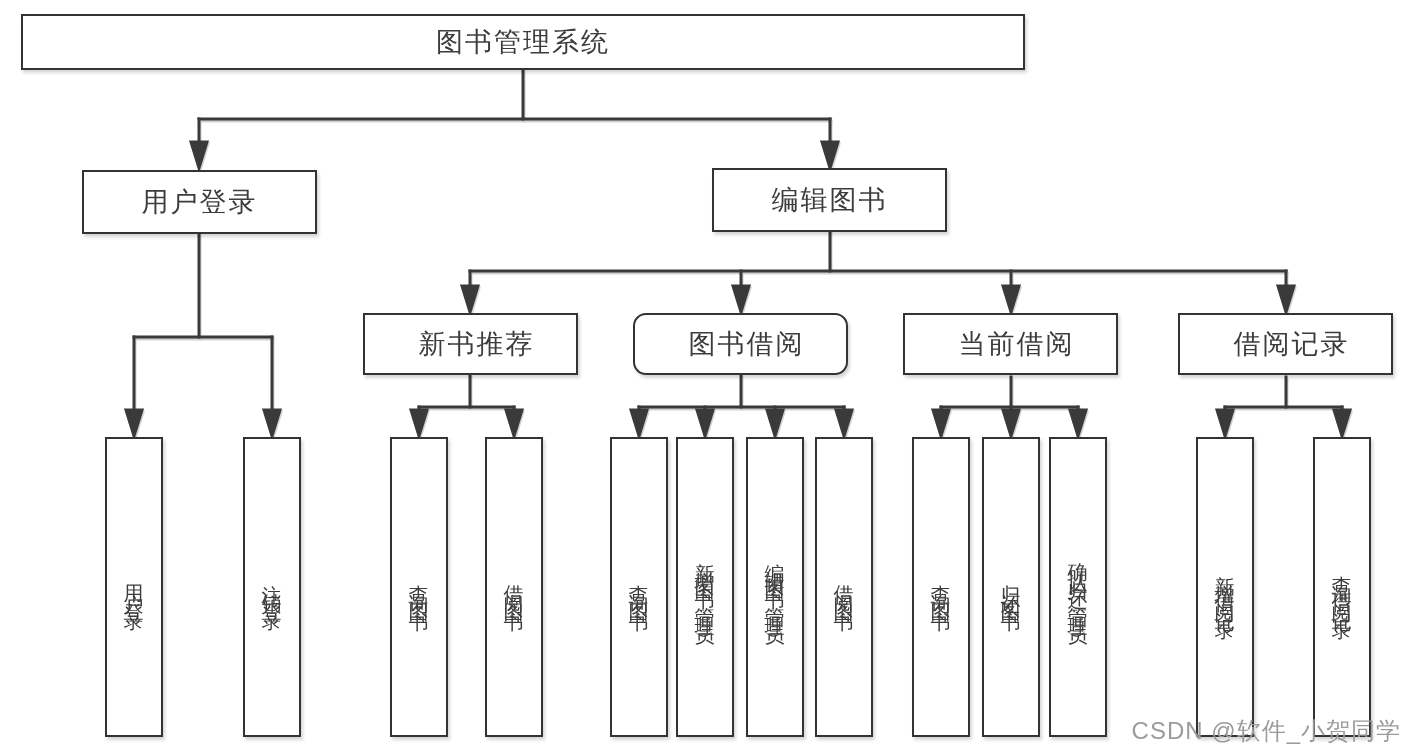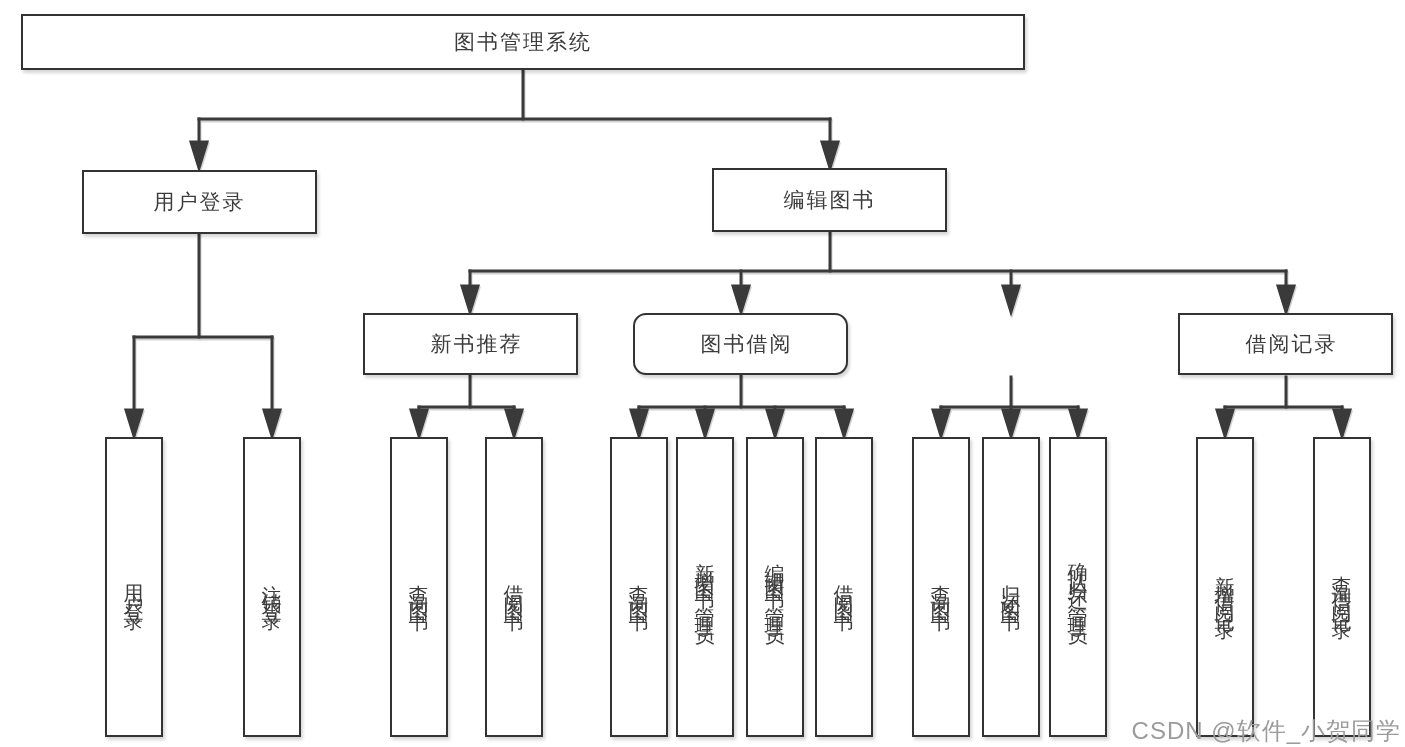--- a/index.html
+++ b/index.html
@@ -28,21 +28,21 @@
     box-sizing: border-box;
     background: #ffffff;
     border: 2.5px solid var(--border, #333333);
     color: var(--text, #3c3c3c);
     display: flex;
     align-items: center;
     justify-content: center;
     box-shadow: 2px 3px 3px rgba(0,0,0,0.16);
   }
   .node-h {
-    font-size: 21px;
+    font-size: 27px;
     letter-spacing: 2px;
     white-space: nowrap;
   }
   .node-root  { left: 21px;  top: 14px;  width: 1004px; height: 56px; }
   .node-l2    { width: 235px; height: 64px; }
   .node-l3    { width: 215px; height: 62px; top: 313px; padding-left: 12px; }
   .leaf {
     top: 437px;
     width: 58px;
     height: 300px;
@@ -137,20 +137,23 @@
   <div class="node node-h node-l2" style="left:712px; top:168px;">
     <span>编辑图书</span>
   </div>
 
   <div class="node node-h node-l3" style="left:363px;">
     <span>新书推荐</span>
   </div>
   <div class="node node-h node-l3" style="left:633px;border-radius:13px;">
     <span>图书借阅</span>
   </div>
+  <div class="node node-h node-l3" style="left:903px;">
+    <span>当前借阅</span>
+  </div>
   <div class="node node-h node-l3" style="left:1178px;">
     <span>借阅记录</span>
   </div>
 
   <div class="node leaf" style="left:105px;">
     <span class="vtext">用户登录</span>
   </div>
   <div class="node leaf" style="left:243px;">
     <span class="vtext">注销登录</span>
   </div>

